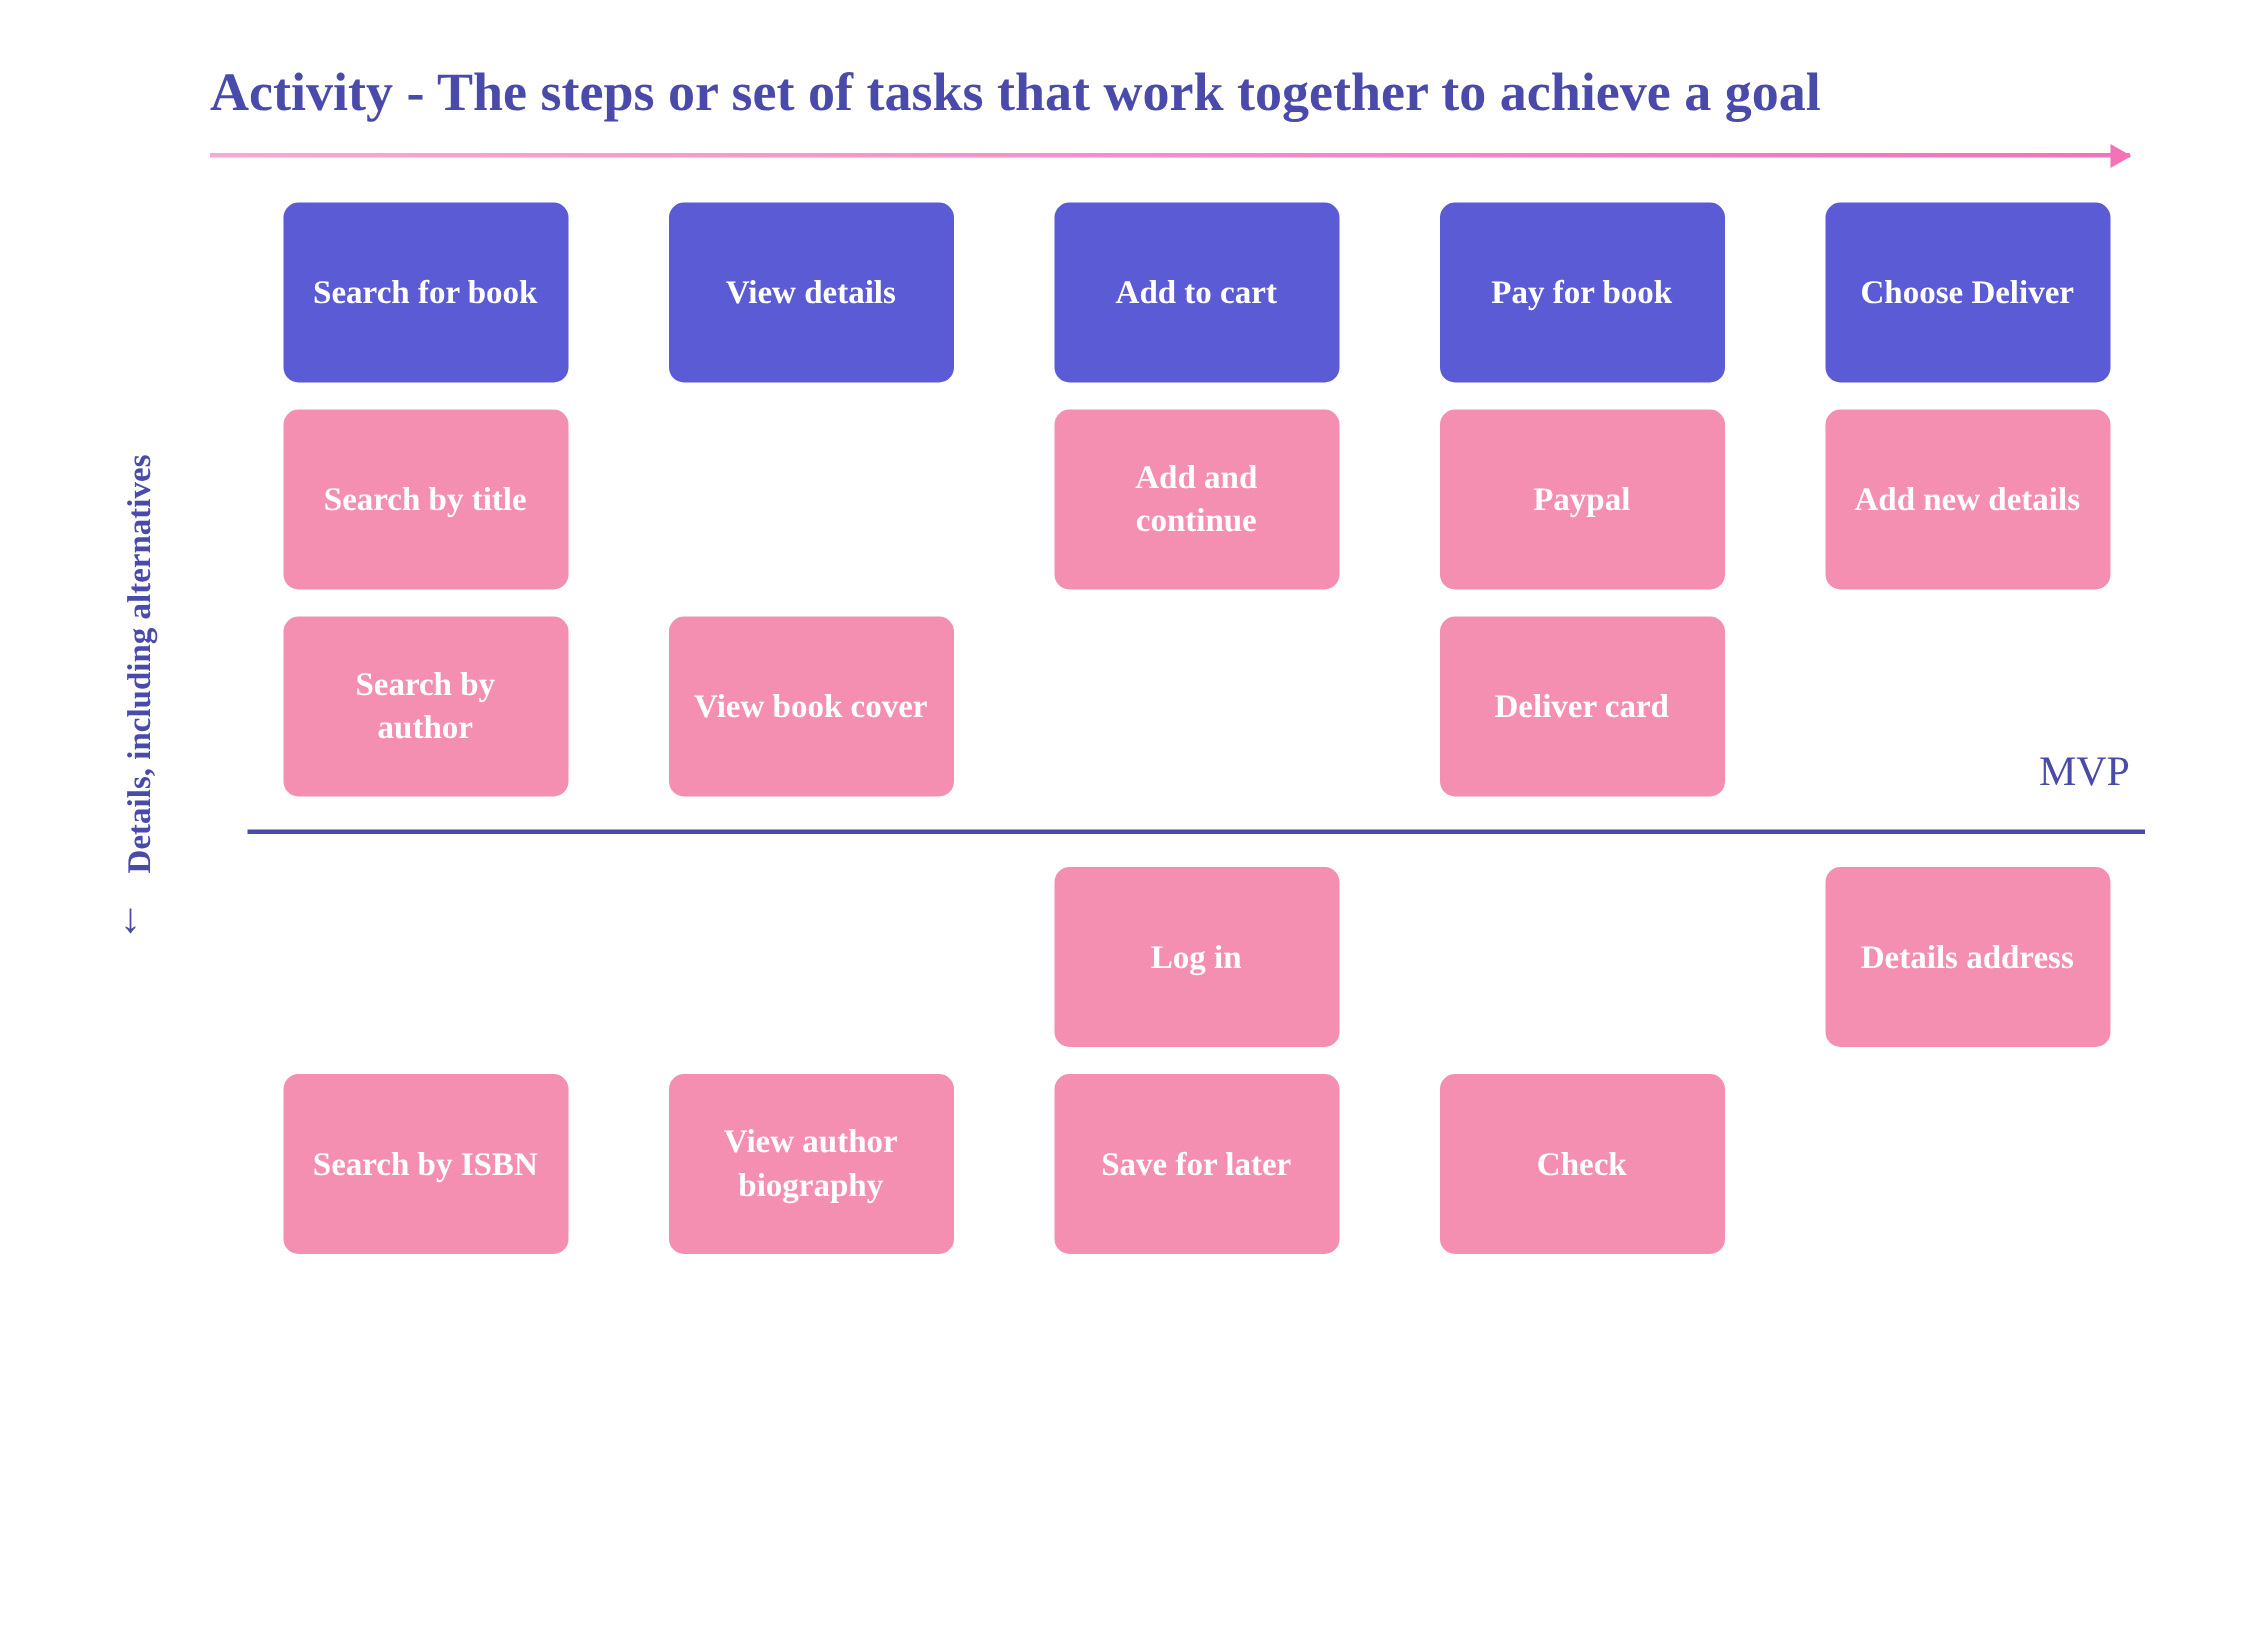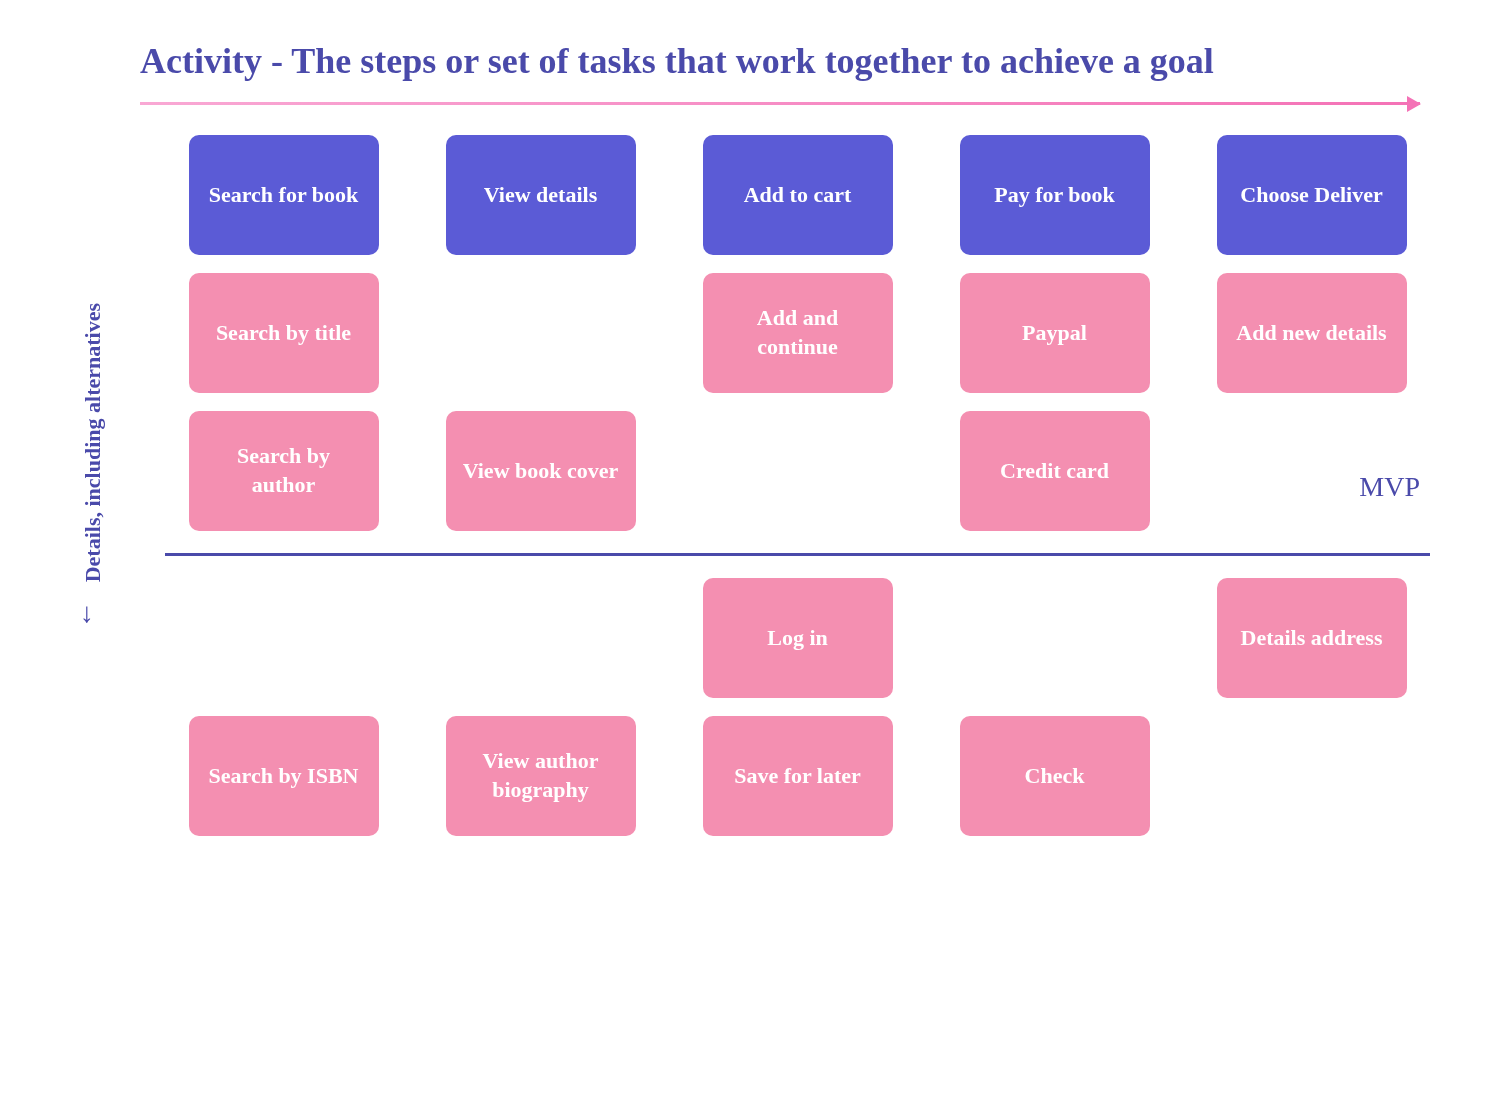--- a/index.html
+++ b/index.html
@@ -124,21 +124,21 @@
       display: grid;
       grid-template-columns: repeat(5, 1fr);
       grid-template-rows: auto auto auto auto auto auto;
       gap: 18px 20px;
       padding: 0 10px;
       position: relative;
     }
 
     .grid-cell {
       display: flex;
-      align-items: flex-start;
+      align-items: flex-end;
       justify-content: center;
     }
 
     
     .col-1 { grid-column: 1; }
     .col-2 { grid-column: 2; }
     .col-3 { grid-column: 3; }
     .col-4 { grid-column: 4; }
     .col-5 { grid-column: 5; }
 
@@ -221,21 +221,21 @@
           <div class="grid-cell col-2">
             <div class="card card-pink">
               <span>View book cover</span>
             </div>
           </div>
           <div class="grid-cell col-3">
             
           </div>
           <div class="grid-cell col-4">
             <div class="card card-pink">
-              <span>Credit card</span>
+              <span>Deliver card</span>
             </div>
           </div>
           <div class="grid-cell col-5">
 
             <div style="display:flex; flex-direction:column; align-items:flex-end; width:100%; padding-right:10px;">
               <span style="font-size:28px; font-weight:normal; color:#4a4aaa; margin-top:60px;">MVP</span>
             </div>
           </div>
 
           <div style="grid-column: 1 / -1; height: 3px; background: #4a4aaa; margin: 4px 0;"></div>

